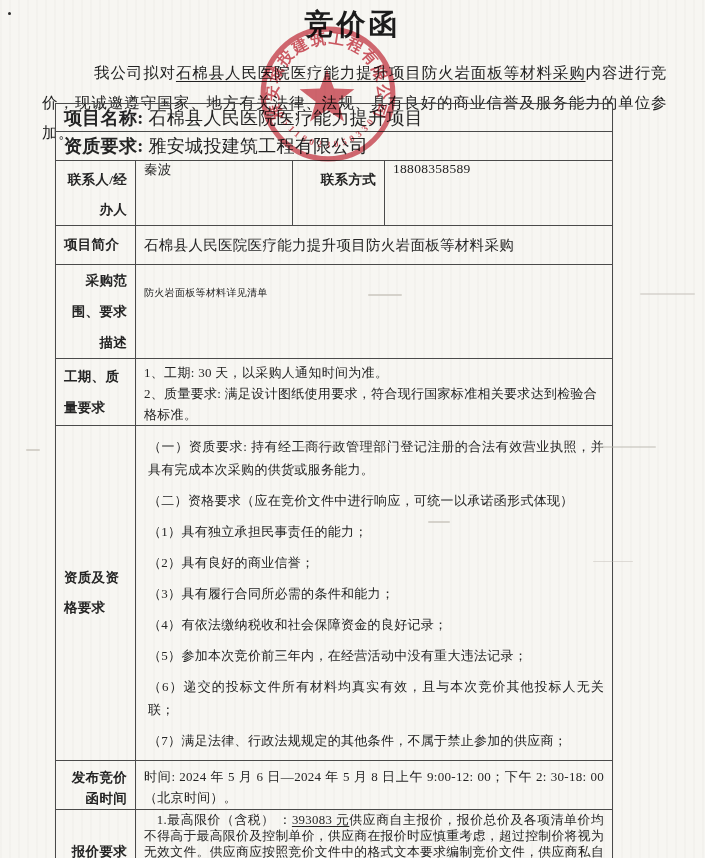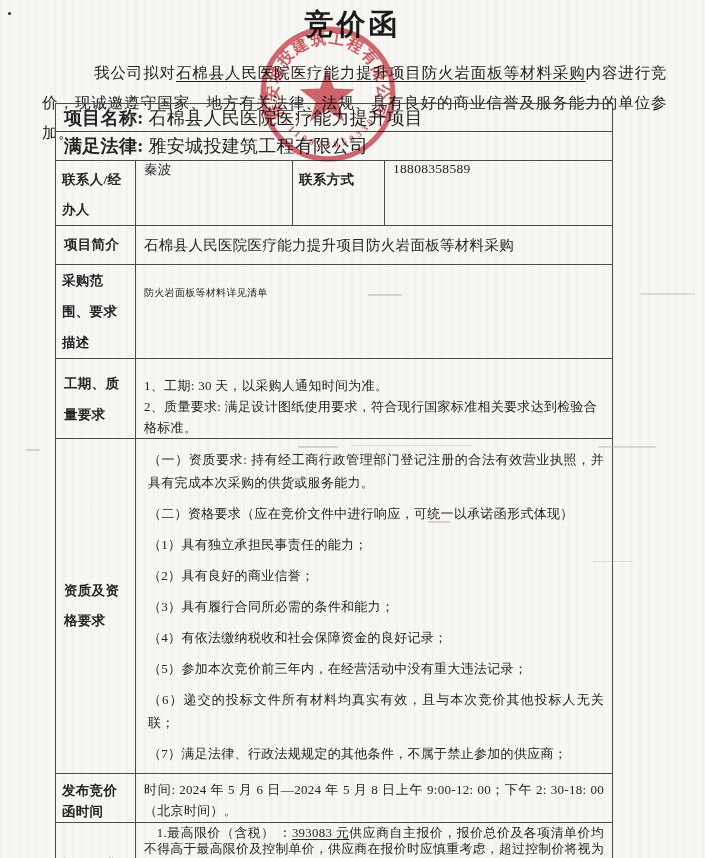--- a/index.html
+++ b/index.html
@@ -33,33 +33,33 @@
     font-size:13px;color:#242424;
   }
   table.main td{
     border:1px solid #4a4a4a;
     padding:0 8px;
     letter-spacing:0.3px;
     overflow:hidden;
   }
   td.lbl{ font-weight:bold; font-size:13.5px; padding:0 3px; }
   td.lbl.center{ text-align:left; vertical-align:middle; }
-  td.lbl.left{ text-align:left; padding-left:6px;margin-top:20px; }
+  td.lbl.left{ text-align:right; padding-left:6px;margin-top:20px; }
   td.lbl.top{ vertical-align:top; padding-top:6px; }
   td.lbl.mid{ vertical-align:middle; }
 
   .r1 td, .r2 td{ vertical-align:middle; font-size:18px; }
   .r1 .inline-lbl, .r2 .inline-lbl{ font-weight:bold; margin-right:5px; }
   .r3 td{ vertical-align:top; padding-top:8px; font-size:13.5px; }
   .r3 td.lbl{ line-height:30px; padding-top:4px; }
   .r4 td.val{ vertical-align:middle; font-size:14.5px; }
   .r5 td.lbl{ line-height:31px; }
   .r5 td.val{ vertical-align:top; padding-top:21px; font-size:10px; }
   .r6 td.lbl{ line-height:31px; }
-  .r6 td.val{ vertical-align:top; padding-top:16px; line-height:21px; }
+  .r6 td.val{ vertical-align:top; padding-top:3px; line-height:21px; }
   .r7 td.lbl{ line-height:30px; }
   .r7 td.val{ vertical-align:top; padding-top:9px; padding-left:12px; }
   .r7 td.val p{ margin:0 0 8px 0; line-height:23px; text-align:justify; }
   .r8 td.lbl{ line-height:21px; }
   .r8 td.val{ vertical-align:top; padding-top:5px; line-height:21px; text-align:justify; }
   .r9 td.val{ vertical-align:top; padding-top:2px; font-size:12.8px; }
   .r9 td.val p{ margin:0; line-height:16.2px; text-indent:1em; text-align:justify; }
   .r9 .u{ text-decoration:underline; text-underline-offset:2px; }
 
   .seal{
@@ -86,21 +86,21 @@
         <col style="width:92px">
         <col style="width:228px">
       </colgroup>
 
     <tbody>
         <tr class="r1" style="height:28px">
       <td colspan="4"><span class="inline-lbl">项目名称:</span><span>石棉县人民医院医疗能力提升项目</span></td>
     </tr>
 
     <tr class="r2" style="height:29px">
-      <td colspan="4"><span class="inline-lbl">满足法律:</span><span>雅安城投建筑工程有限公司</span></td>
+      <td colspan="4"><span class="inline-lbl">资质要求:</span><span>雅安城投建筑工程有限公司</span></td>
     </tr>
 
     <tr class="r3" style="height:63px">
       <td class="lbl left top">联系人/经办人</td>
       <td>秦波</td>
       <td class="lbl left top">联系方式</td>
       <td>18808358589</td>
     </tr>
 
     <tr class="r4" style="height:39px">

